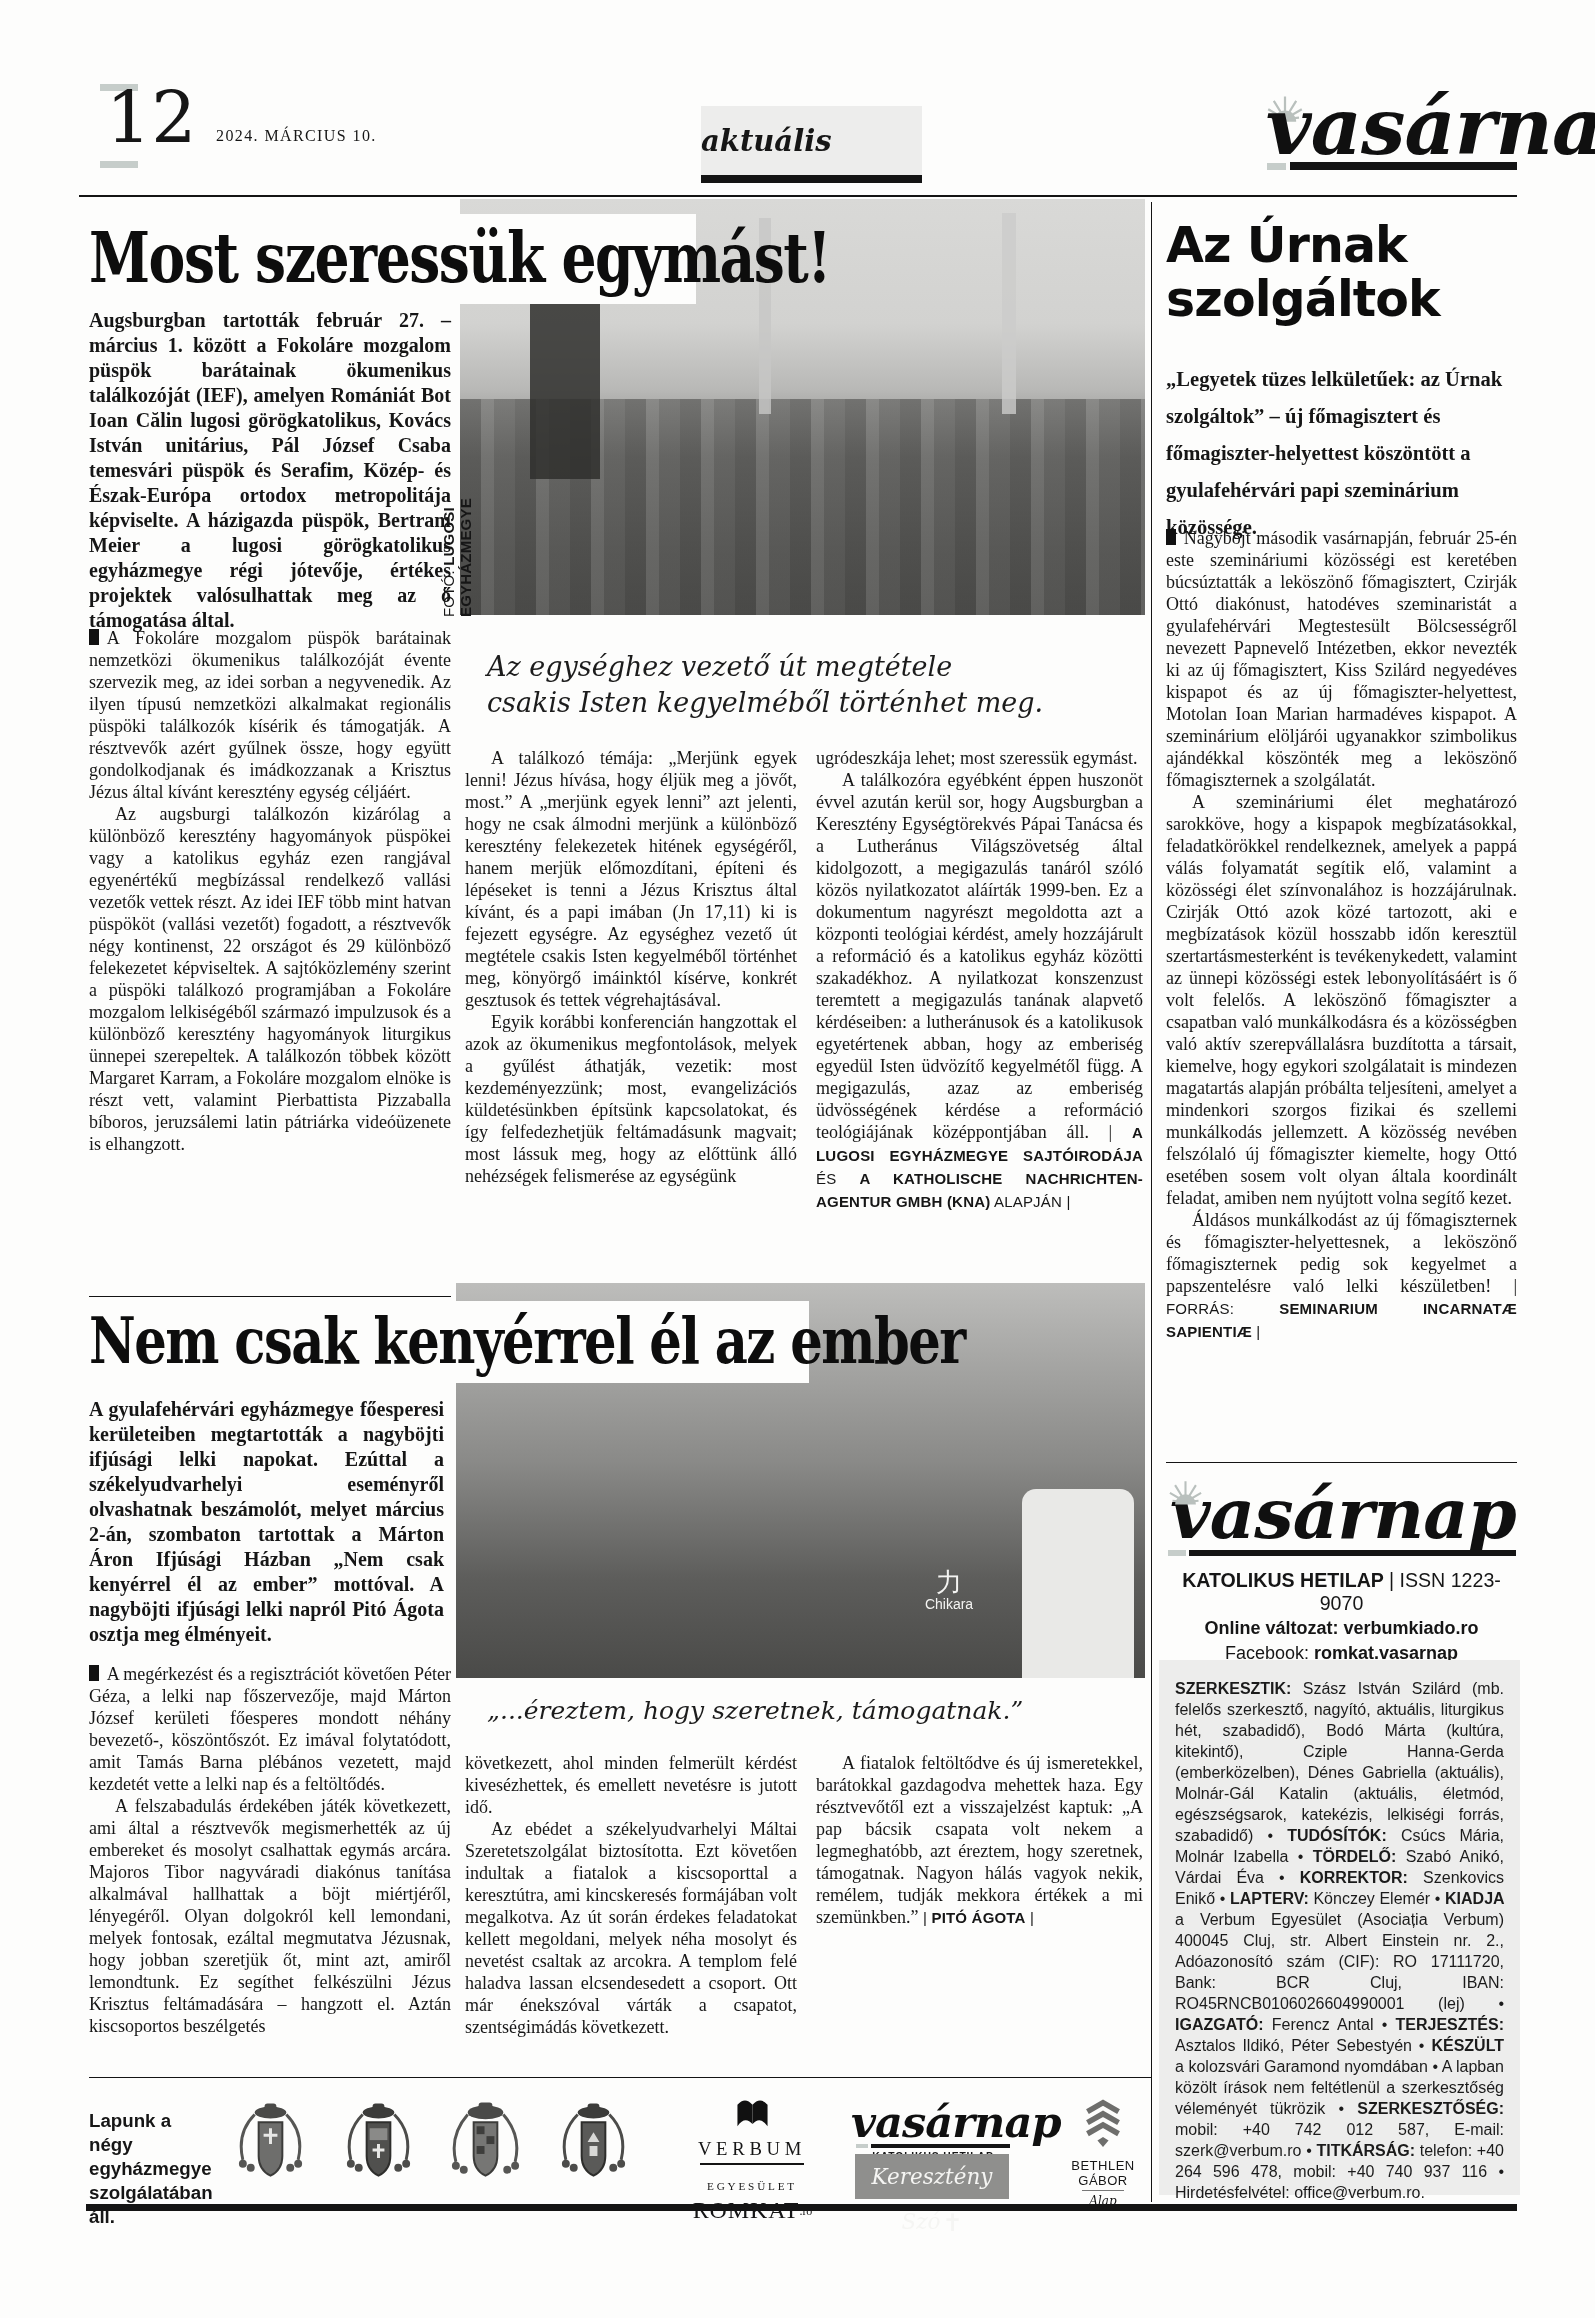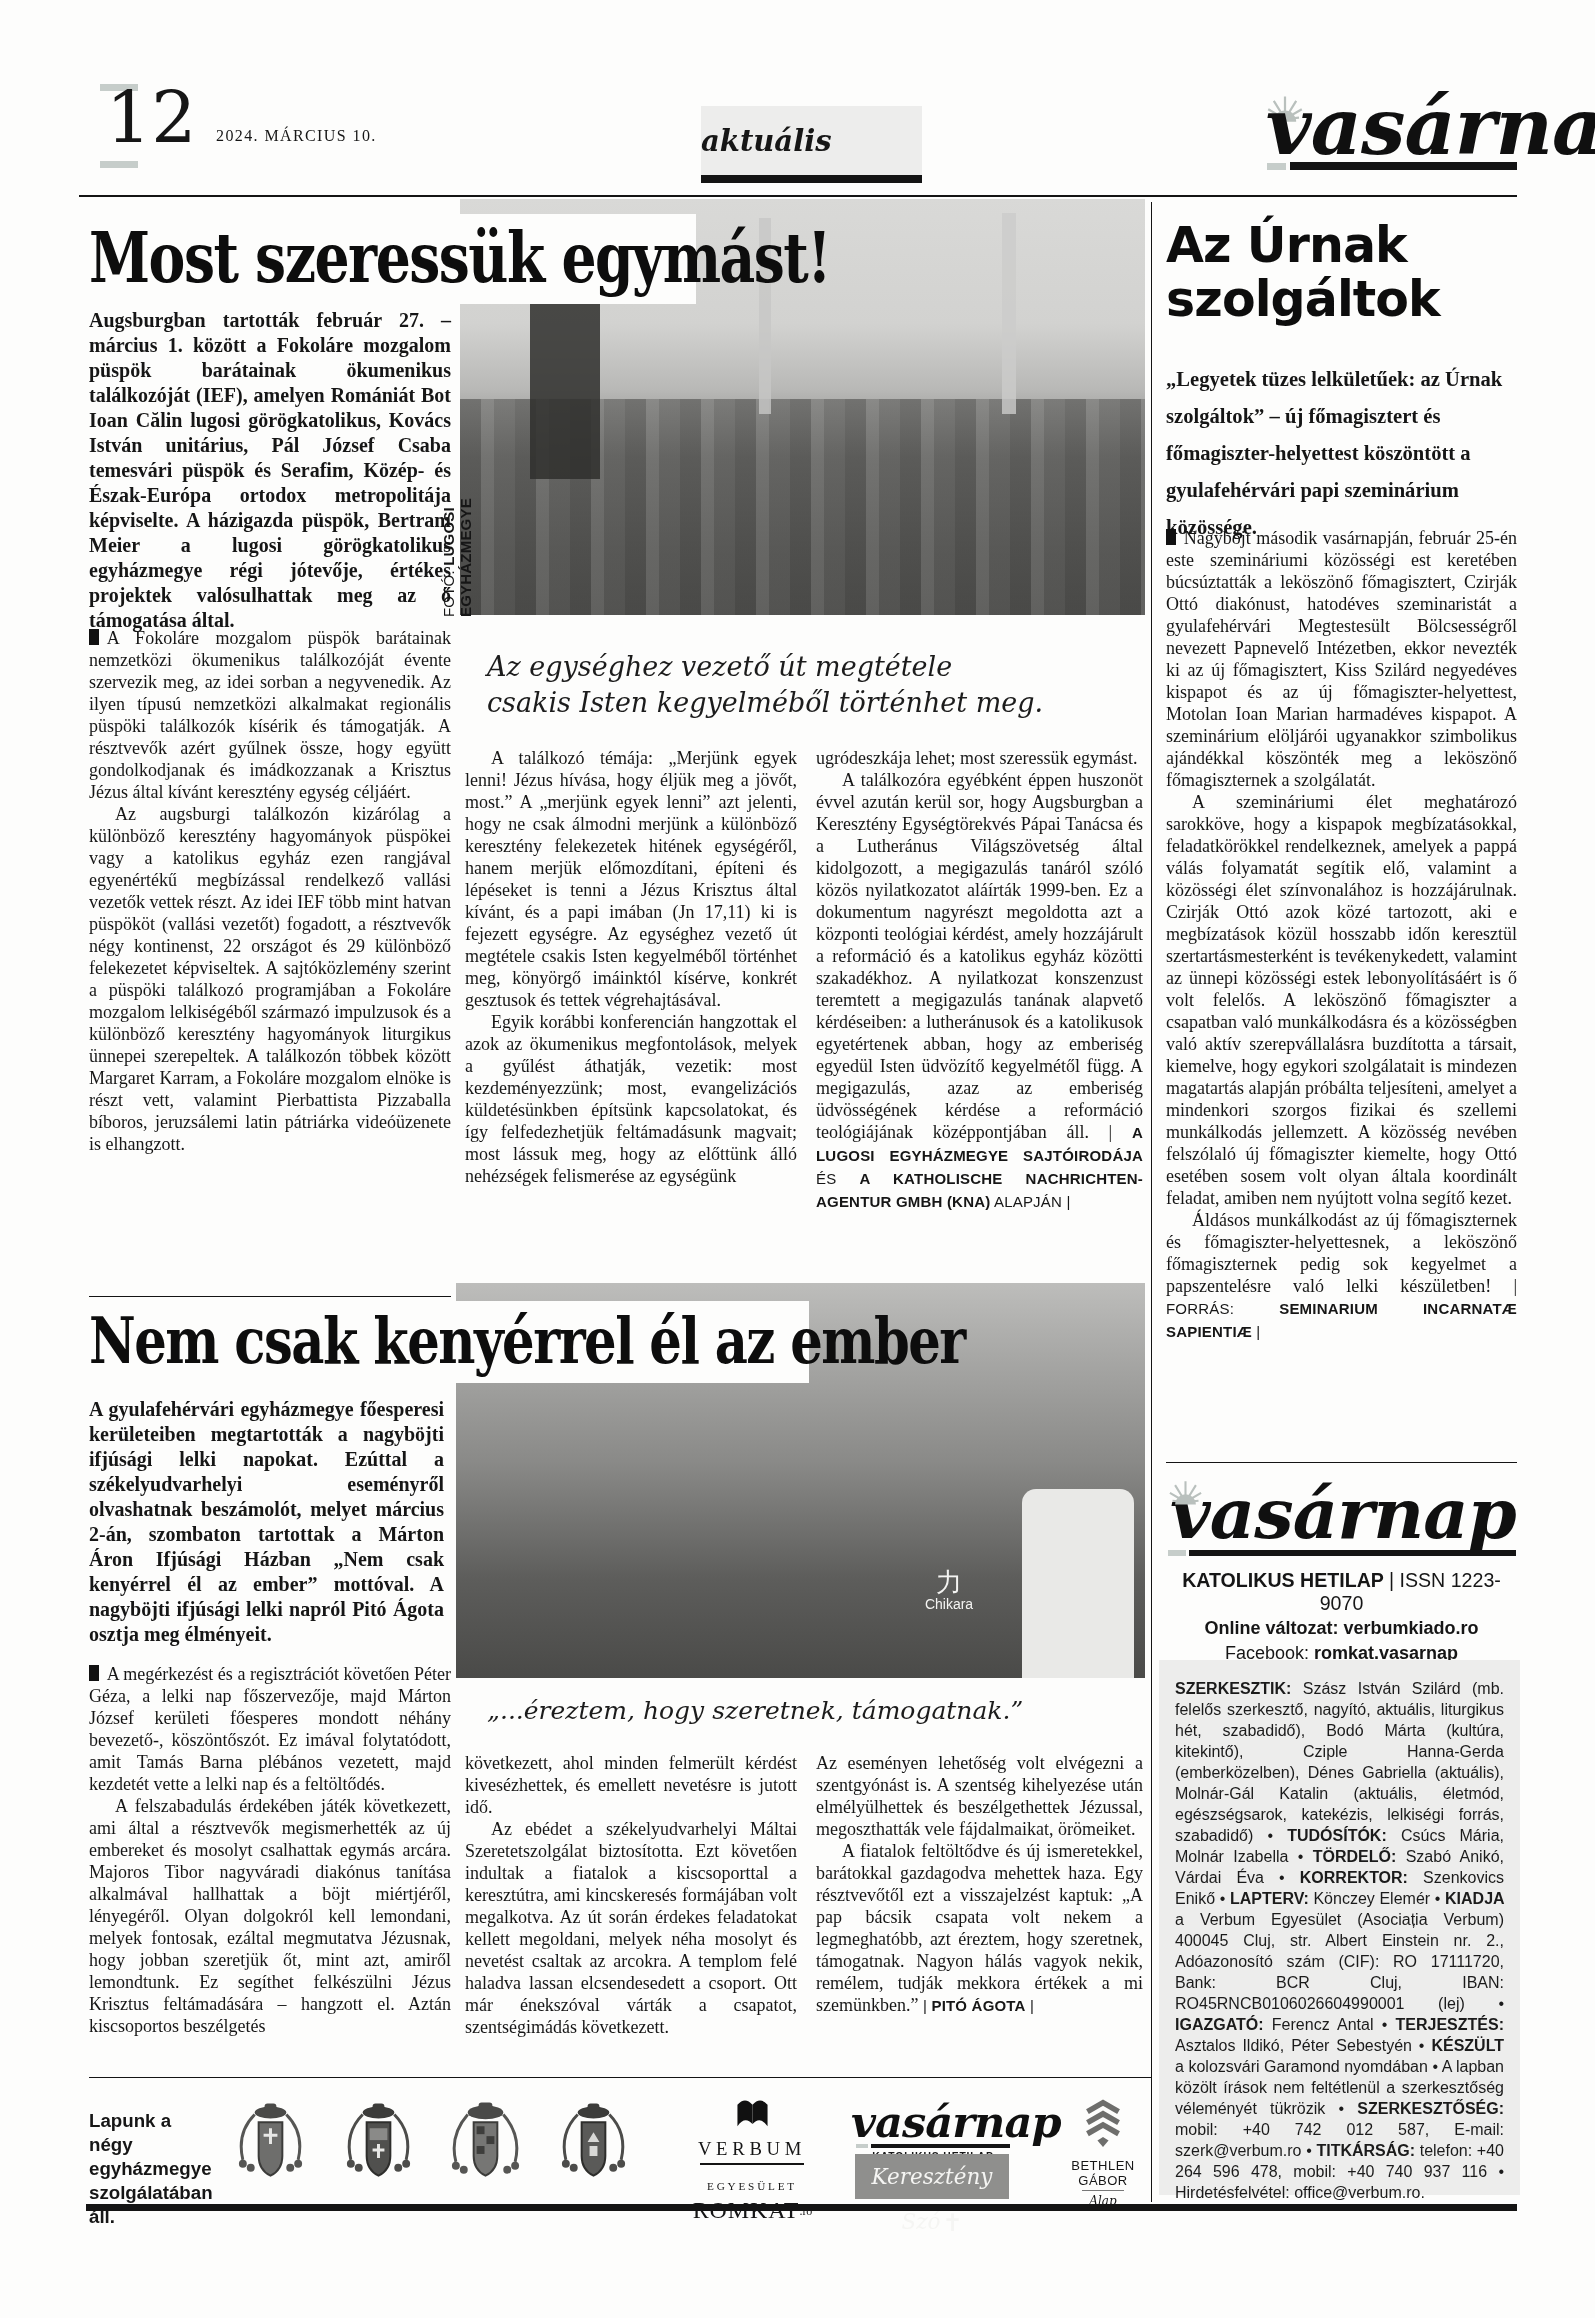--- a/index.html
+++ b/index.html
@@ -111,21 +111,20 @@
     <p class="para ind">A felszabadulás érdekében játék következett, ami által a résztvevők megismerhették az új embereket és mosolyt csalhattak egymás arcára. Majoros Tibor nagyváradi diakónus tanítása alkalmával hallhattak a böjt miértjéről, lényegéről. Olyan dolgokról kell lemondani, melyek fontosak, ezáltal megmutatva Jézusnak, hogy jobban szeretjük őt, mint azt, amiről lemondtunk. Ez segíthet felkészülni Jézus Krisztus feltámadására – hangzott el. Aztán kiscsoportos beszélgetés</p>
   </div>
 
   <div class="abs quote" style="left:487px;top:1693px;width:654px;font-size:25px;">„...éreztem, hogy szeretnek, támogatnak.”</div>
 
   <div class="abs body-col" style="left:465px;top:1752px;width:332px;height:318px;">
     <p class="para">következett, ahol minden felmerült kérdést kivesézhettek, és emellett nevetésre is jutott idő.</p>
     <p class="para ind">Az ebédet a székelyudvarhelyi Máltai Szeretetszolgálat biztosította. Ezt követően indultak a fiatalok a kiscsoporttal a keresztútra, ami kincskeresés formájában volt megalkotva. Az út során érdekes feladatokat kellett megoldani, melyek néha mosolyt és nevetést csaltak az arcokra. A templom felé haladva lassan elcsendesedett a csoport. Ott már énekszóval várták a csapatot, szentségimádás következett.</p>
   </div>
   <div class="abs body-col" style="left:816px;top:1752px;width:327px;height:318px;">
-    <p class="para">Az eseményen lehetőség volt elvégezni a szentgyónást is. A szentség kihelyezése után elmélyülhettek és beszélgethettek Jézussal, megoszthatták vele fájdalmaikat, örömeiket.</p>
     <p class="para ind"><span>A fiatalok feltöltődve és új ismeretekkel, barátokkal gazdagodva mehettek haza. Egy résztvevőtől ezt a visszajelzést kaptuk: „A pap bácsik csapata volt nekem a legmeghatóbb, azt éreztem, hogy szeretnek, támogatnak. Nagyon hálás vagyok nekik, remélem, tudják mekkora értékek a mi szemünkben.” </span><span class="srcr">| </span><span class="src">PITÓ ÁGOTA</span><span class="srcr"> |</span></p>
   </div>
 
   <div class="abs" style="left:1166px;top:219px;width:353px;font-family:'DejaVu Sans',sans-serif;font-weight:700;font-size:49px;line-height:54px;letter-spacing:-0.9px;color:#0d0d0d;">Az Úrnak szolgáltok</div>
   <div class="abs lead" style="left:1166px;top:361px;width:351px;font-size:20.6px;line-height:37px;text-align:left;">„Legyetek tüzes lelkületűek: az Úrnak szolgáltok” – új főmagisztert és főmagiszter-helyettest köszöntött a gyulafehérvári papi szeminárium közössége.</div>
   <div class="abs body-col" style="left:1166px;top:527px;width:351px;height:918px;">
     <p class="para"><span class="sq"></span><span>Nagyböjt második vasárnapján, február 25-én este szemináriumi közösségi est keretében búcsúztatták a leköszönő főmagisztert, Czirják Ottó diakónust, hatodéves szeminaristát a gyulafehérvári Megtestesült Bölcsességről nevezett Papnevelő Intézetben, ekkor nevezték ki az új főmagisztert, Kiss Szilárd negyedéves kispapot és az új főmagiszter-helyettest, Motolan Ioan Marian harmadéves kispapot. A szeminárium elöljárói ugyanakkor szimbolikus ajándékkal köszönték meg a leköszönő főmagiszternek a szolgálatát.</span></p>
     <p class="para ind">A szemináriumi élet meghatározó sarokköve, hogy a kispapok megbízatásokkal, feladatkörökkel rendelkeznek, amelyek a pappá válás folyamatát segítik elő, valamint a közösségi élet színvonalához is hozzájárulnak. Czirják Ottó azok közé tartozott, aki e megbízatások közül hosszabb időn keresztül szertartásmesterként is tevékenykedett, valamint az ünnepi közösségi estek lebonyolításáért is ő volt felelős. A leköszönő főmagiszter a csapatban való munkálkodásra és a közösségben való aktív szerepvállalásra buzdította a társait, kiemelve, hogy egykori szolgálatait is mindezen magatartás alapján próbálta teljesíteni, amelyet a mindenkori szorgos fizikai és szellemi munkálkodás jellemzett. A közösség nevében felszólaló új főmagiszter kiemelte, hogy Ottó esetében sosem volt olyan általa koordinált feladat, amiben nem nyújtott volna segítő kezet.</p>
     <p class="para ind"><span>Áldásos munkálkodást az új főmagiszternek és főmagiszter-helyettesnek, a leköszönő főmagiszternek pedig sok kegyelmet a papszentelésre való lelki készületben! | </span><span class="srcr">FORRÁS: </span><span class="src">SEMINARIUM INCARNATÆ SAPIENTIÆ</span><span class="srcr"> |</span></p>
   </div>

